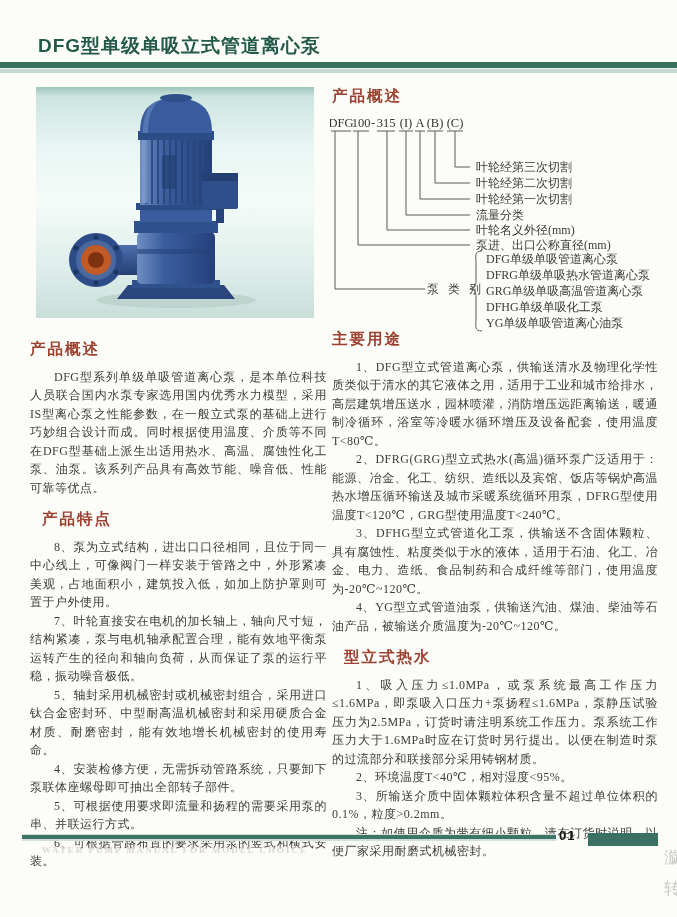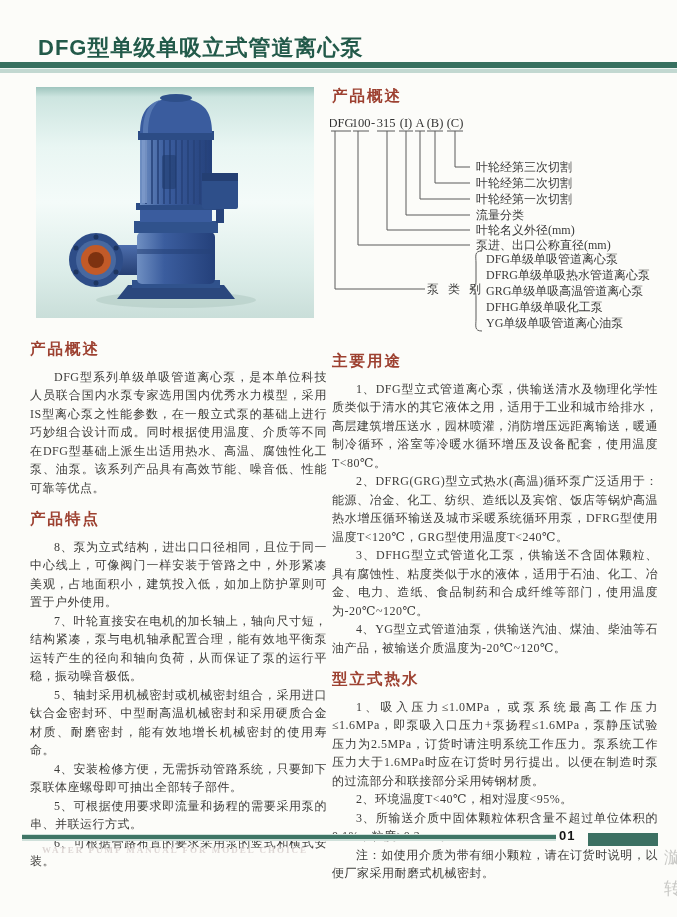--- a/index.html
+++ b/index.html
@@ -5,21 +5,21 @@
   html,body{margin:0;padding:0;}
   body{
     width:677px;height:917px;position:relative;overflow:hidden;
     background:#fcfcf9;
     font-family:"Liberation Serif","DejaVu Serif",serif;
   }
   
   .page-title{
     position:absolute;left:38px;top:33px;margin:0;
     font-family:"Liberation Sans","DejaVu Sans",sans-serif;
-    font-size:22px;font-weight:bold;color:#235a4a;letter-spacing:1px;
+    font-size:19px;font-weight:bold;color:#235a4a;letter-spacing:1px;
   }
   .title-rule{position:absolute;left:0;top:62px;width:677px;height:11px;}
   .title-rule .dark{height:6px;background:#37705f;}
   .title-rule .gap{height:1px;background:#eef4f1;}
   .title-rule .light{height:4px;background:#c2d8d1;}
   
   .pump-photo{
     position:absolute;left:36px;top:87px;width:278px;height:231px;
     background:linear-gradient(180deg,#9fc5be 0px,#cde5e0 10px,#e9f6f3 60px,#f4fbf9 115px,#dcede9 185px,#c9ded9 231px);
   }
@@ -30,23 +30,23 @@
     margin:0;font-size:15.5px;font-weight:bold;color:#9d4131;letter-spacing:2px;
     font-family:"Liberation Serif","DejaVu Serif",serif;
   }
   .model-diagram{position:absolute;left:330px;top:111px;}
   .model-diagram text{font-family:"Liberation Serif","DejaVu Serif",serif;font-size:12px;fill:#3a3a3a;}
   .model-diagram .code{font-size:12.5px;fill:#333;}
   .model-diagram line,.model-diagram path.lines{stroke:#5a5a5a;stroke-width:1;fill:none;}
   
   .col{position:absolute;font-size:12px;line-height:18.5px;color:#3d3c3a;text-align:justify;letter-spacing:.5px;}
   .col-left{left:30px;top:340px;width:297px;}
-  .col-right{left:332px;top:352px;width:326px;}
+  .col-right{left:332px;top:330px;width:326px;}
   .col .section-heading{margin:0 0 9px 0;}
-  .col .section-heading.spaced{margin-top:13px;}
+  .col .section-heading.spaced{margin-top:13px;margin-left:12px;}
   .col p{margin:0;text-indent:2em;}
   
   .footer-rule{position:absolute;left:22px;top:834px;width:534px;height:7px;
     background:linear-gradient(180deg,#cfe0da 0 1px,#3f7566 1px 5px,#cfe0da 5px 7px);}
   .page-number{position:absolute;left:559px;top:828px;font-family:"Liberation Sans","DejaVu Sans",sans-serif;
     font-size:13px;font-weight:bold;color:#141414;letter-spacing:1px;}
   .footer-block{position:absolute;left:588px;top:833px;width:70px;height:13px;background:#3c7062;}
   .footer-watermark{position:absolute;left:42px;top:845px;font-size:9px;font-weight:bold;
     color:#ddd6d4;letter-spacing:2px;font-family:"Liberation Serif","DejaVu Serif",serif;}
   .edge-watermark{position:absolute;left:664px;width:30px;color:#c9c9c6;font-size:17px;}

